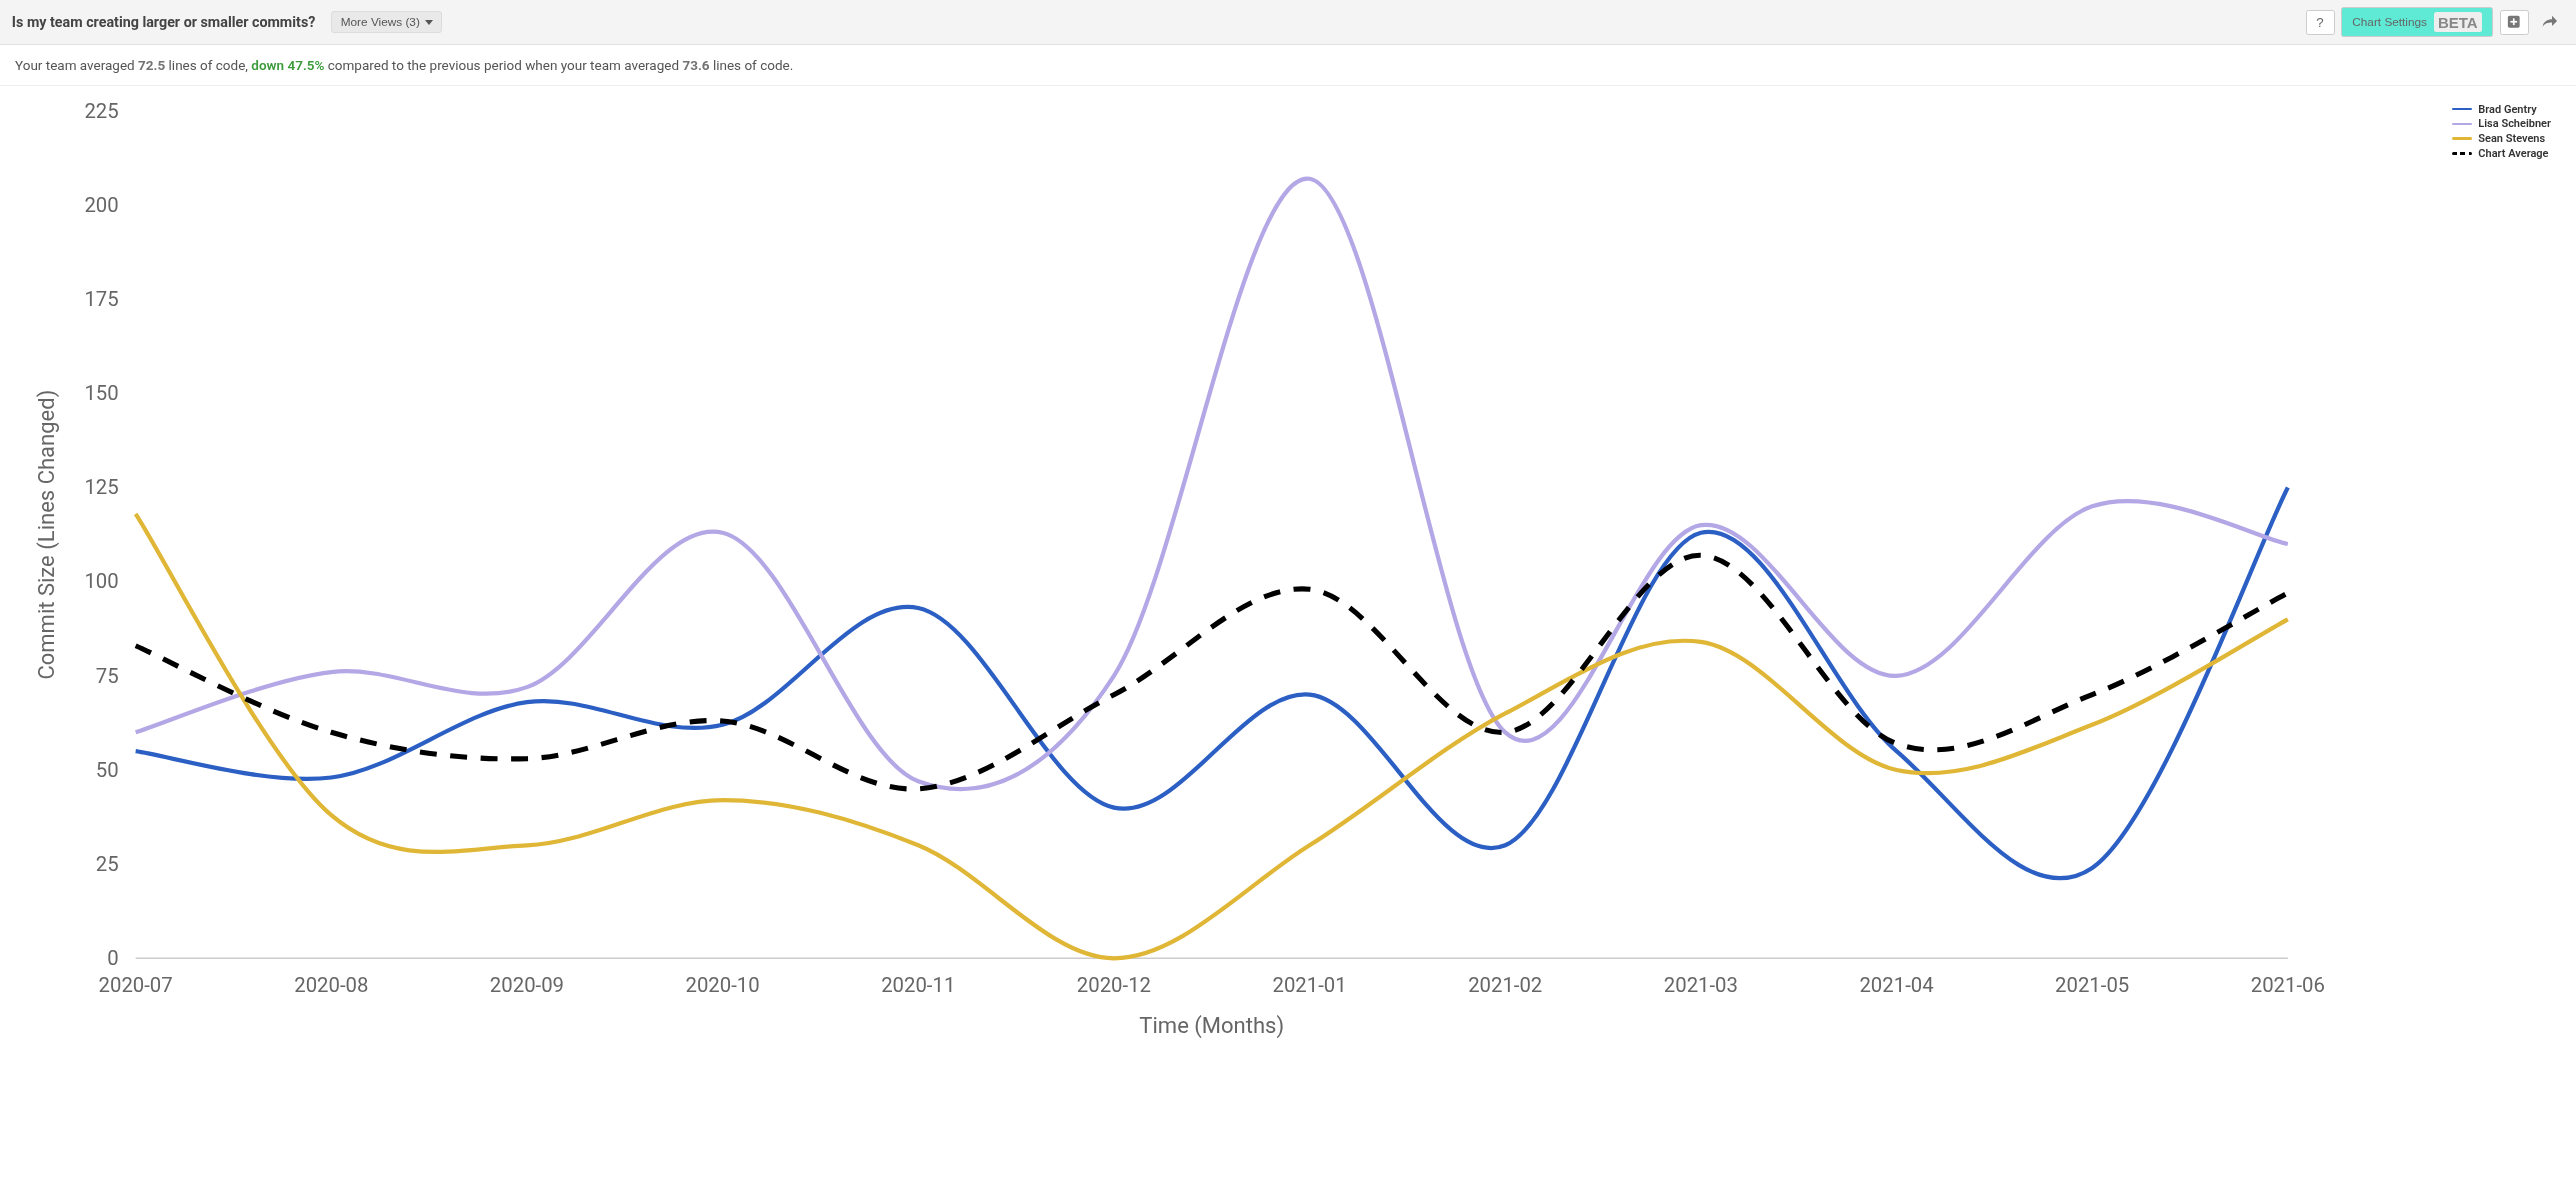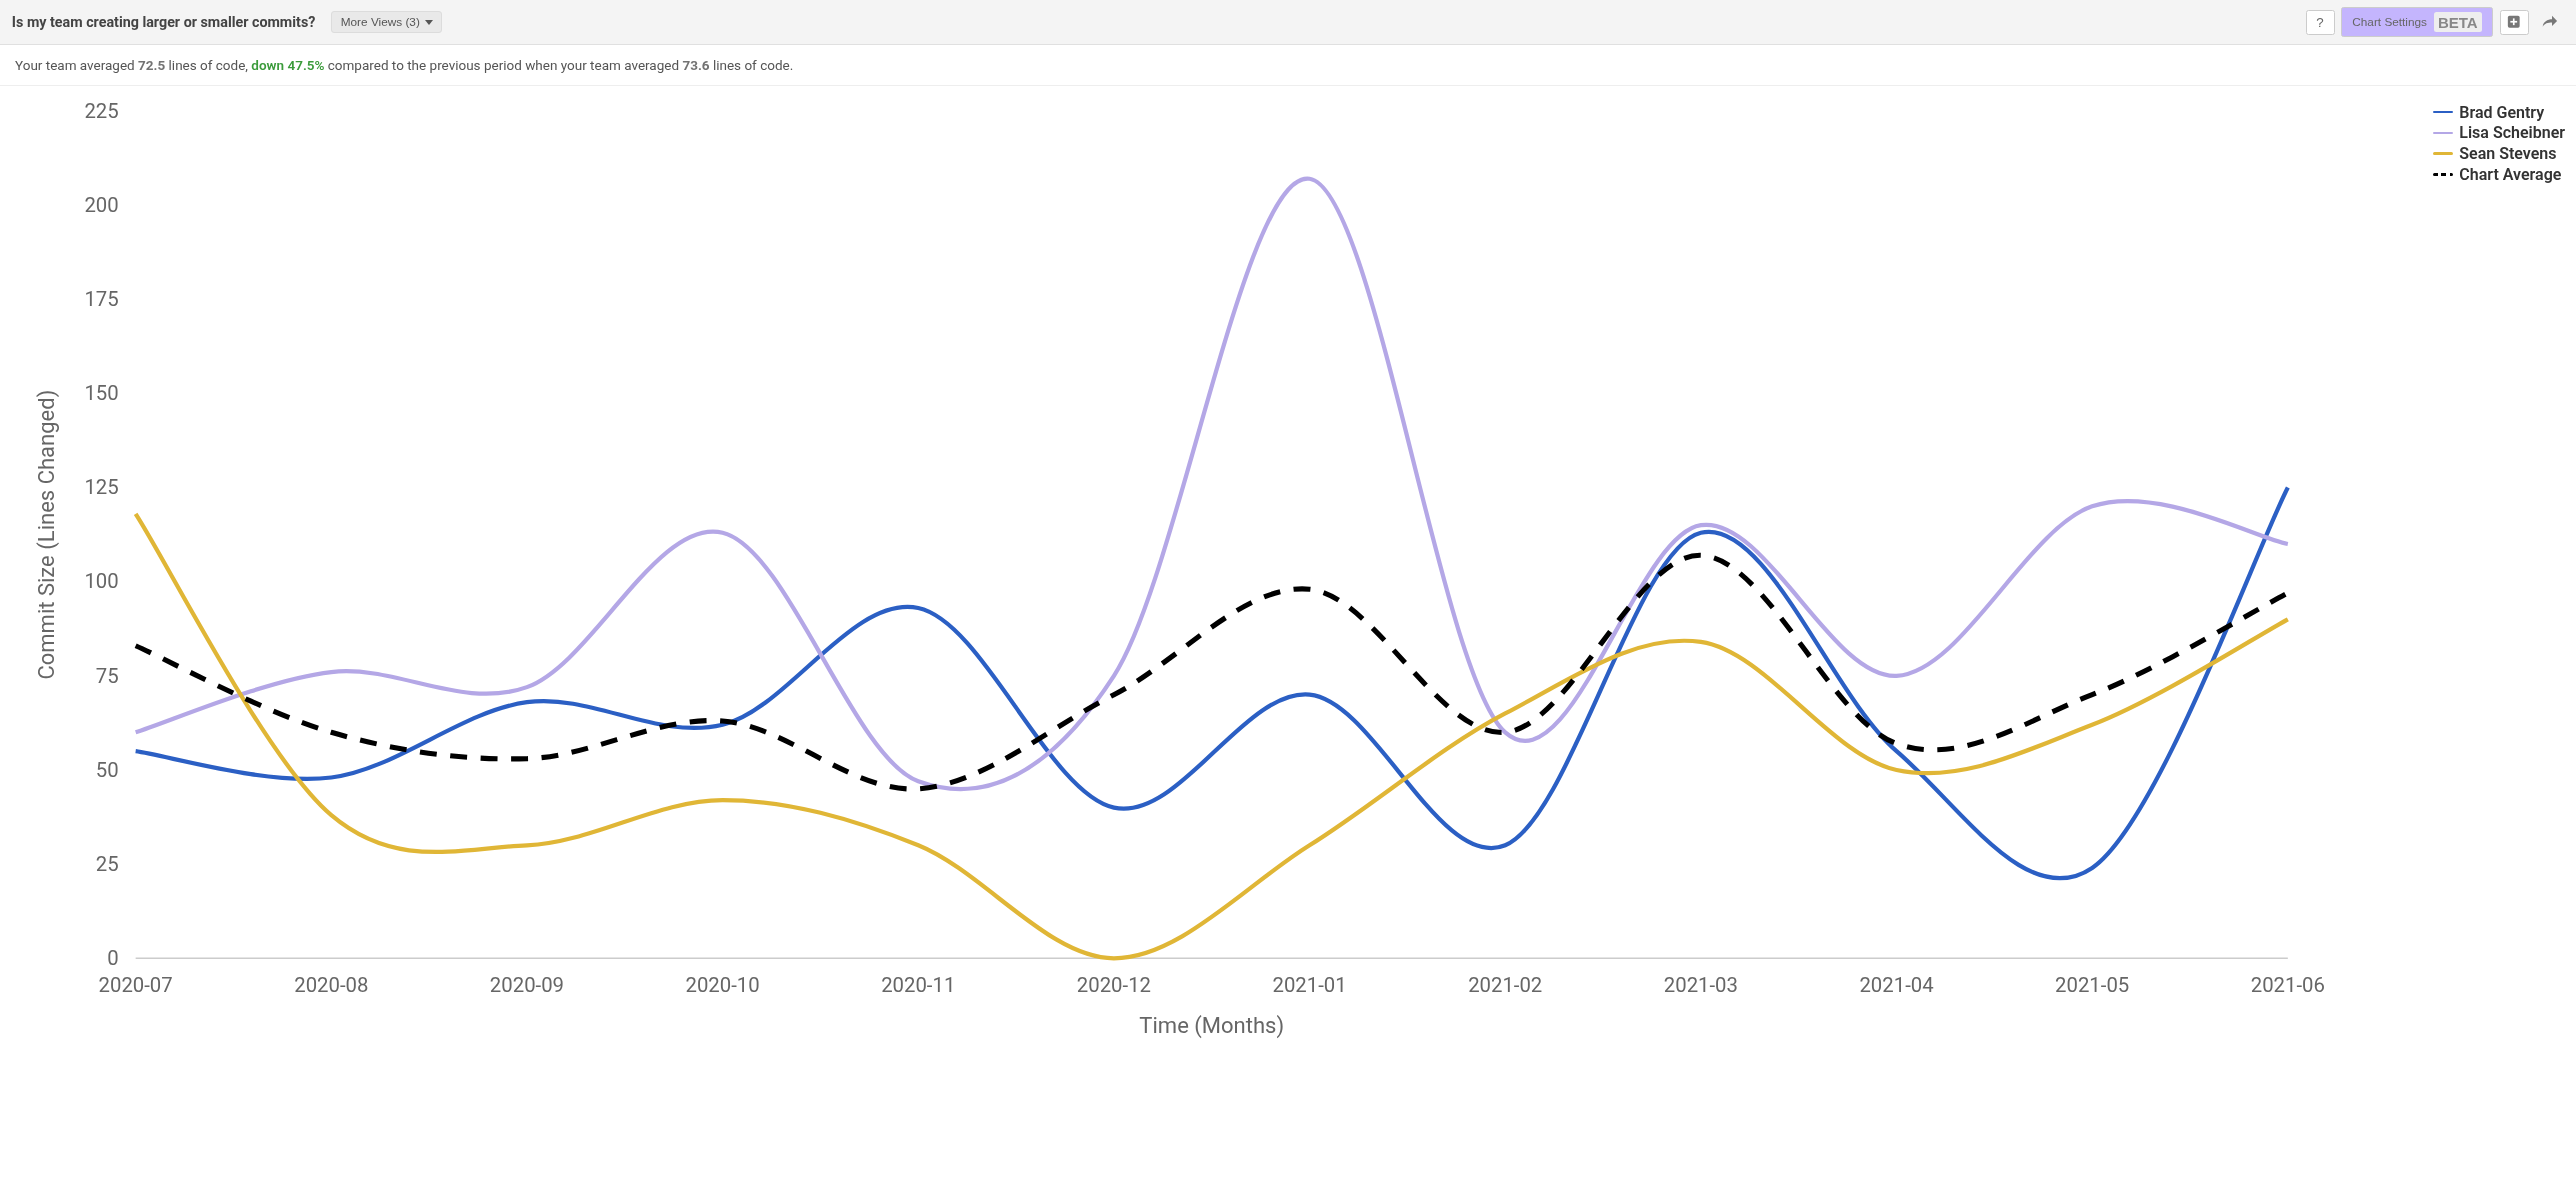--- a/index.html
+++ b/index.html
@@ -2,27 +2,27 @@
 <html style="font-size:13.5px"><head>
 <meta charset="utf-8">
 <style>
 html,body{margin:0;padding:0;font-family:-apple-system,BlinkMacSystemFont,"Segoe UI",Roboto,Helvetica,Arial,sans-serif;background:#fff;color:#333;}
 .toolbar{display:flex;align-items:center;background:#f4f4f4;border-bottom:0.8px solid #e0e0e0;padding:6.7px 11.8px;}
 .title{font-weight:700;color:#444;font-size:14.3px;margin-right:16px;}
 .more-views-btn{background:#e9e9e9;border:0.8px solid #dcdcdc;border-radius:3px;padding:3.4px 8.4px;font-size:11.8px;color:#555;cursor:pointer;display:inline-flex;align-items:center;gap:5px;}
 .caret{width:0;height:0;border-left:4.2px solid transparent;border-right:4.2px solid transparent;border-top:5px solid #555;}
 .toolbar-spacer{flex:1;}
 .icon-btn{border:0.8px solid #ccc;border-radius:2.5px;background:#fff;color:#666;width:29px;height:25px;display:inline-flex;align-items:center;justify-content:center;cursor:pointer;margin-left:6.7px;}
-.settings-btn{border:0.8px solid #ccc;border-radius:2.5px;background:#c4b5fd;color:#666;padding:4.2px 10px;display:inline-flex;align-items:center;gap:6.7px;cursor:pointer;margin-left:6.7px;font-size:11.8px;}
+.settings-btn{border:0.8px solid #ccc;border-radius:2.5px;background:#5eead4;color:#666;padding:4.2px 10px;display:inline-flex;align-items:center;gap:6.7px;cursor:pointer;margin-left:6.7px;font-size:11.8px;}
 .beta-badge{background:#eee;color:#888;border-radius:2.5px;font-size:15px;padding:1.7px 4.2px;font-weight:600;}
 .summary{padding:11.8px 15px;border-bottom:0.8px solid #eee;font-size:13.5px;color:#555;}
 .summary b{color:#737373;}
 .delta-down{color:#3b9b3b;font-weight:600;}
 .chart-shell{position:relative;padding:8.4px 17px 17px 17px;}
-.legend{position:absolute;top:17px;right:11px;font-size:16px;font-weight:600;}
+.legend{position:absolute;top:17px;right:25px;font-size:11px;font-weight:600;}
 .legend-row{display:flex;align-items:center;gap:6.7px;margin-bottom:1.7px;}
 .swatch{width:20px;height:2.5px;border-radius:1.7px;}
 svg text{font-size:12px;fill:#666;}
 .axis-title{font-size:13px;fill:#666;}
 </style>
 </head>
 <body>
 
 <div class="toolbar">
   <span class="title">Is my team creating larger or smaller commits?</span>

